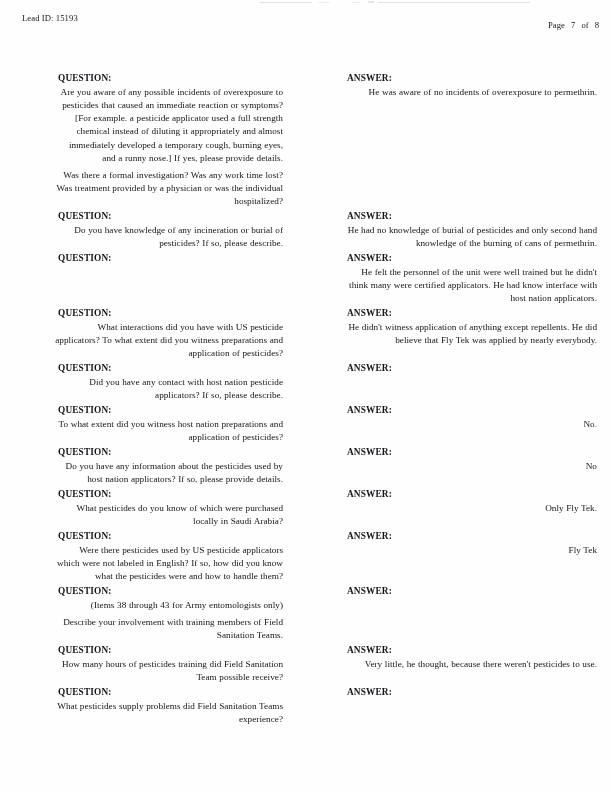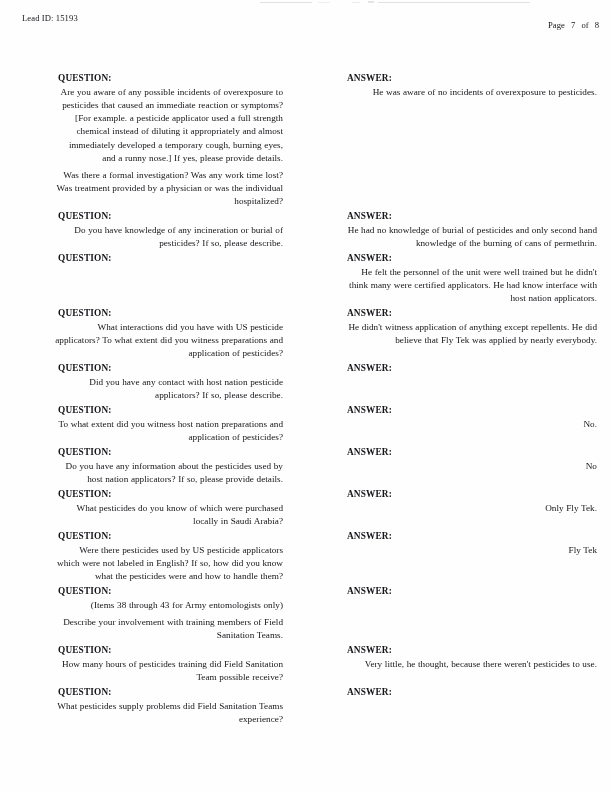--- a/index.html
+++ b/index.html
@@ -121,21 +121,21 @@
   <div class="qa-body" id="qa-body">
       <div class="qa-row" style="height: 138px;">
         <div class="col-q">
           <div class="lbl indent">QUESTION:</div>
           <p class="txt">Are you aware of any possible incidents of overexposure to pesticides that caused an immediate reaction or symptoms?  [For example. a pesticide applicator used a full strength chemical instead of diluting it appropriately and almost immediately developed a temporary cough, burning eyes, and a runny nose.]  If yes, please provide details.</p>
           <div class="gap-sm"></div>
           <p class="txt"> Was there a formal investigation?  Was any work  time lost?  Was treatment provided by a physician or was the individual hospitalized?</p>
         </div>
         <div class="col-a">
           <div class="lbl">ANSWER:</div>
-          <p class="txt">He was aware of no incidents of overexposure to pesticides.</p>
+          <p class="txt">He was aware of no incidents of overexposure to permethrin.</p>
         </div>
       </div>
       <div class="qa-row" style="height: 42px;">
         <div class="col-q">
           <div class="lbl indent">QUESTION:</div>
           <p class="txt">Do you have knowledge of any incineration or burial of pesticides?  If so, please describe.</p>
         </div>
         <div class="col-a">
           <div class="lbl">ANSWER:</div>
           <p class="txt">He had no knowledge of burial of pesticides and only second hand knowledge of the burning of cans of permethrin.</p>

